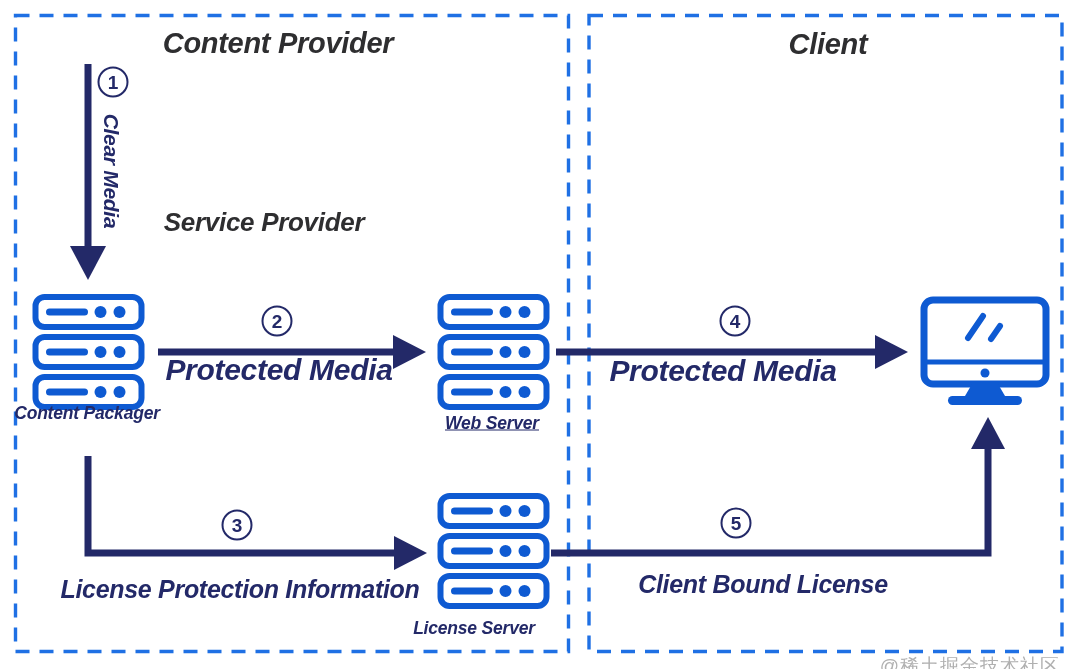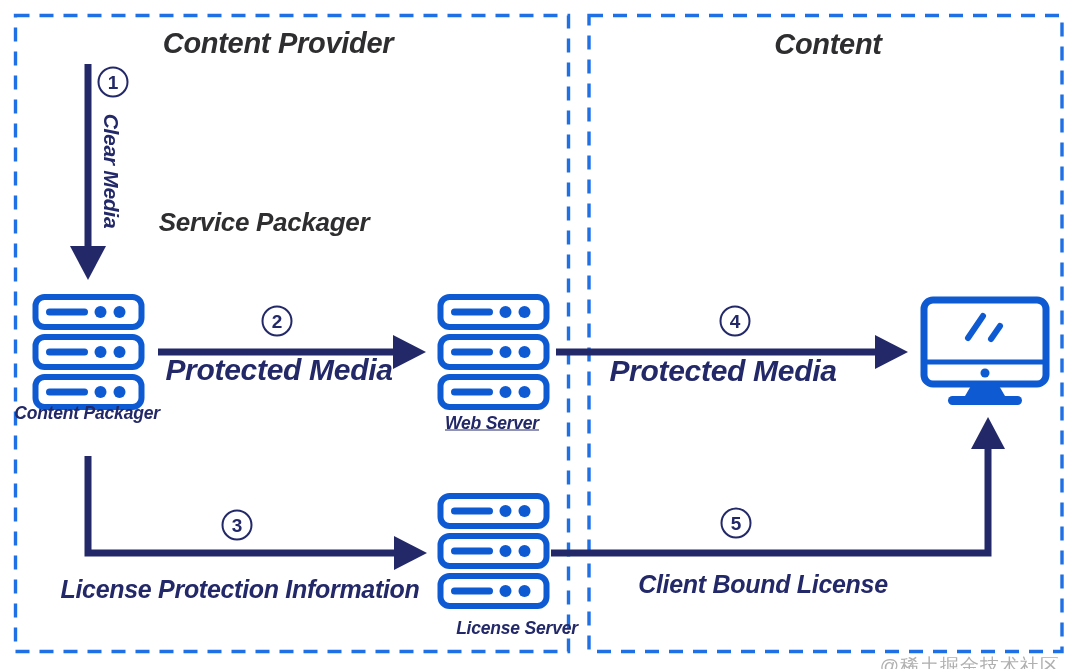--- a/index.html
+++ b/index.html
@@ -108,22 +108,22 @@
       <polygon class="arrow-head" points="908,352 875,335 875,369"></polygon>
     </g>
 
     <g>
       <polyline class="arrow-line" points="551,553 988,553 988,446"></polyline>
       <polygon class="arrow-head" points="988,417 971,449 1005,449"></polygon>
     </g>
   </svg>
 
   <div class="txt heading" style="left:278px; top:43px;">Content Provider</div>
-  <div class="txt heading" style="left:828px; top:44px;">Content</div>
-  <div class="txt sub-heading" style="left:264px; top:222px;">Service Packager</div>
+  <div class="txt heading" style="left:828px; top:44px;">Client</div>
+  <div class="txt sub-heading" style="left:264px; top:222px;">Service Provider</div>
 
   <div class="step-badge" style="left:113px; top:82px;">1</div>
   <div class="step-badge" style="left:277px; top:321px;">2</div>
   <div class="step-badge" style="left:237px; top:525px;">3</div>
   <div class="step-badge" style="left:735px; top:321px;">4</div>
   <div class="step-badge" style="left:736px; top:523px;">5</div>
 
   <div class="txt rotated" style="left:111px; top:171px;">Clear Media</div>
   <div class="txt flow-label" style="left:279px; top:370px;">Protected Media</div>
   <div class="txt flow-label-lg" style="left:240px; top:589px;">License Protection Information</div>
@@ -169,21 +169,21 @@
     <circle class="srv-dot" cx="87" cy="18" r="6"></circle>
     <rect class="srv-box" x="3" y="43" width="106" height="30" rx="9"></rect>
     <line class="srv-line" x1="17" y1="58" x2="52" y2="58"></line>
     <circle class="srv-dot" cx="68" cy="58" r="6"></circle>
     <circle class="srv-dot" cx="87" cy="58" r="6"></circle>
     <rect class="srv-box" x="3" y="83" width="106" height="30" rx="9"></rect>
     <line class="srv-line" x1="17" y1="98" x2="52" y2="98"></line>
     <circle class="srv-dot" cx="68" cy="98" r="6"></circle>
     <circle class="srv-dot" cx="87" cy="98" r="6"></circle>
   </svg>
-  <div class="txt node-label" style="left:517px; top:628px;text-align:right;">License Server</div>
+  <div class="txt node-label" style="left:474px; top:628px;text-align:right;">License Server</div>
 
   <svg class="icon" style="left:920px; top:296px;" width="130" height="114" viewBox="0 0 130 114">
     <rect class="mon-stroke" x="4" y="4" width="122" height="84" rx="9"></rect>
     <line class="mon-thin" x1="5" y1="66" x2="125" y2="66"></line>
     <circle class="mon-fill" cx="65" cy="77" r="4.5"></circle>
     <line class="mon-slash" x1="48" y1="42" x2="63" y2="20"></line>
     <line class="mon-slash" x1="71" y1="43" x2="80" y2="30"></line>
     <polygon class="mon-fill" points="52,88 78,88 85,100 45,100"></polygon>
     <rect class="mon-fill" x="28" y="100" width="74" height="9" rx="4.5"></rect>
   </svg>

